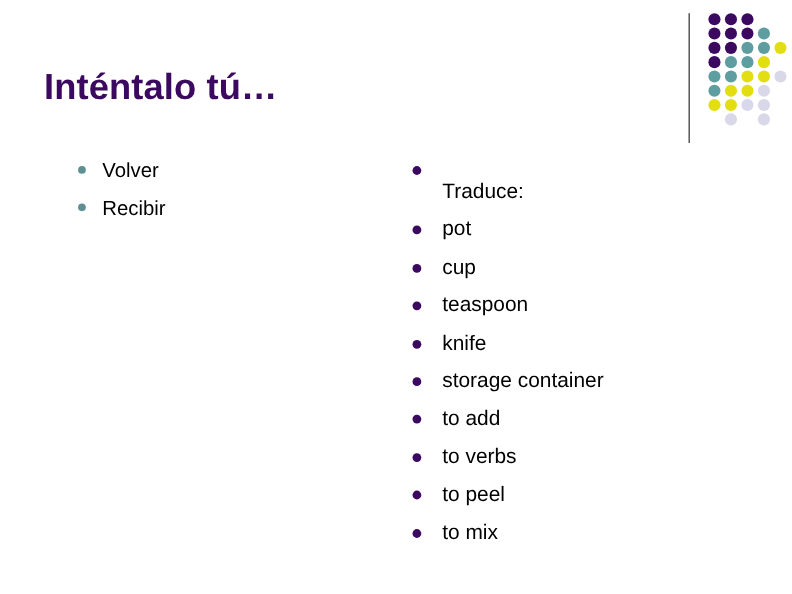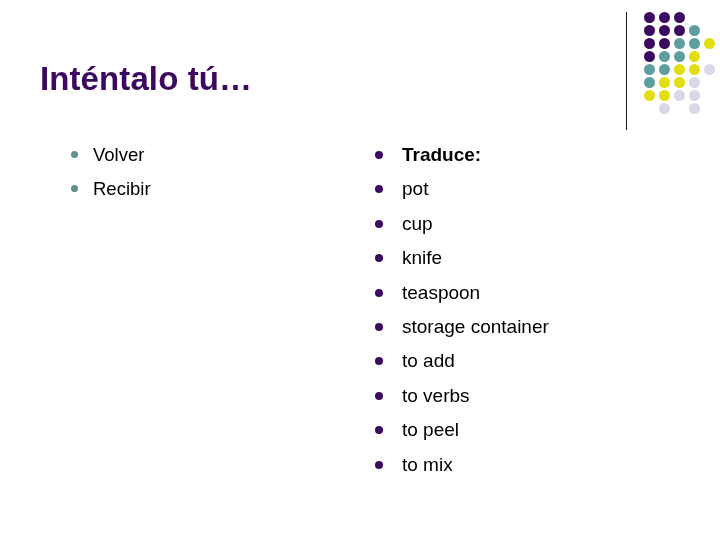--- a/index.html
+++ b/index.html
@@ -137,21 +137,22 @@
     margin-top: 13px;
     margin-right: 19px;
     margin-left: 5px;
   }
   .rrow .b-text {
     font-size: 19px;
     line-height: 34.4px;
     white-space: nowrap;
   }
   .rrow .b-text.strong {
-    font-weight: bold;
+    font-weight: normal;
+    margin-top: 20px;
   }
 </style>
 </head>
 <body>
 
 <div class="slide">
 
   <div class="deco">
     <div class="deco-rule"></div>
     <div class="deco-grid" id="deco-grid">
@@ -216,25 +217,25 @@
         <div class="b-row rrow">
           <span class="b-mark" style="background: rgb(59, 10, 96);"></span>
           <span class="b-text">pot</span>
         </div>
         <div class="b-row rrow">
           <span class="b-mark" style="background: rgb(59, 10, 96);"></span>
           <span class="b-text">cup</span>
         </div>
         <div class="b-row rrow">
           <span class="b-mark" style="background: rgb(59, 10, 96);"></span>
+          <span class="b-text">teaspoon</span>
+        </div>
+        <div class="b-row rrow">
+          <span class="b-mark" style="background: rgb(59, 10, 96);"></span>
           <span class="b-text">knife</span>
-        </div>
-        <div class="b-row rrow">
-          <span class="b-mark" style="background: rgb(59, 10, 96);"></span>
-          <span class="b-text">teaspoon</span>
         </div>
         <div class="b-row rrow">
           <span class="b-mark" style="background: rgb(59, 10, 96);"></span>
           <span class="b-text">storage container</span>
         </div>
         <div class="b-row rrow">
           <span class="b-mark" style="background: rgb(59, 10, 96);"></span>
           <span class="b-text">to add</span>
         </div>
         <div class="b-row rrow">

